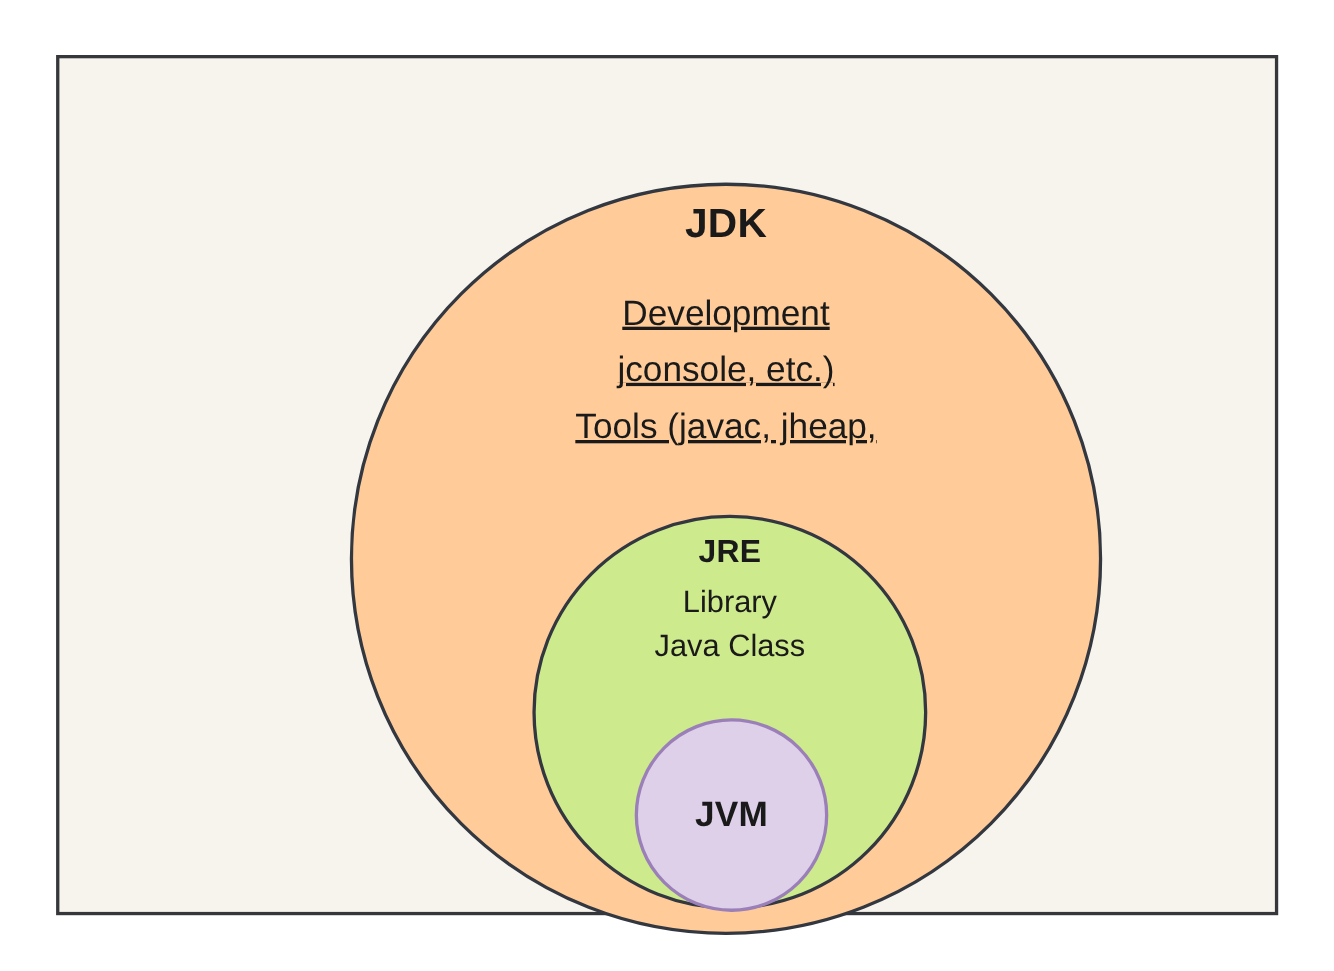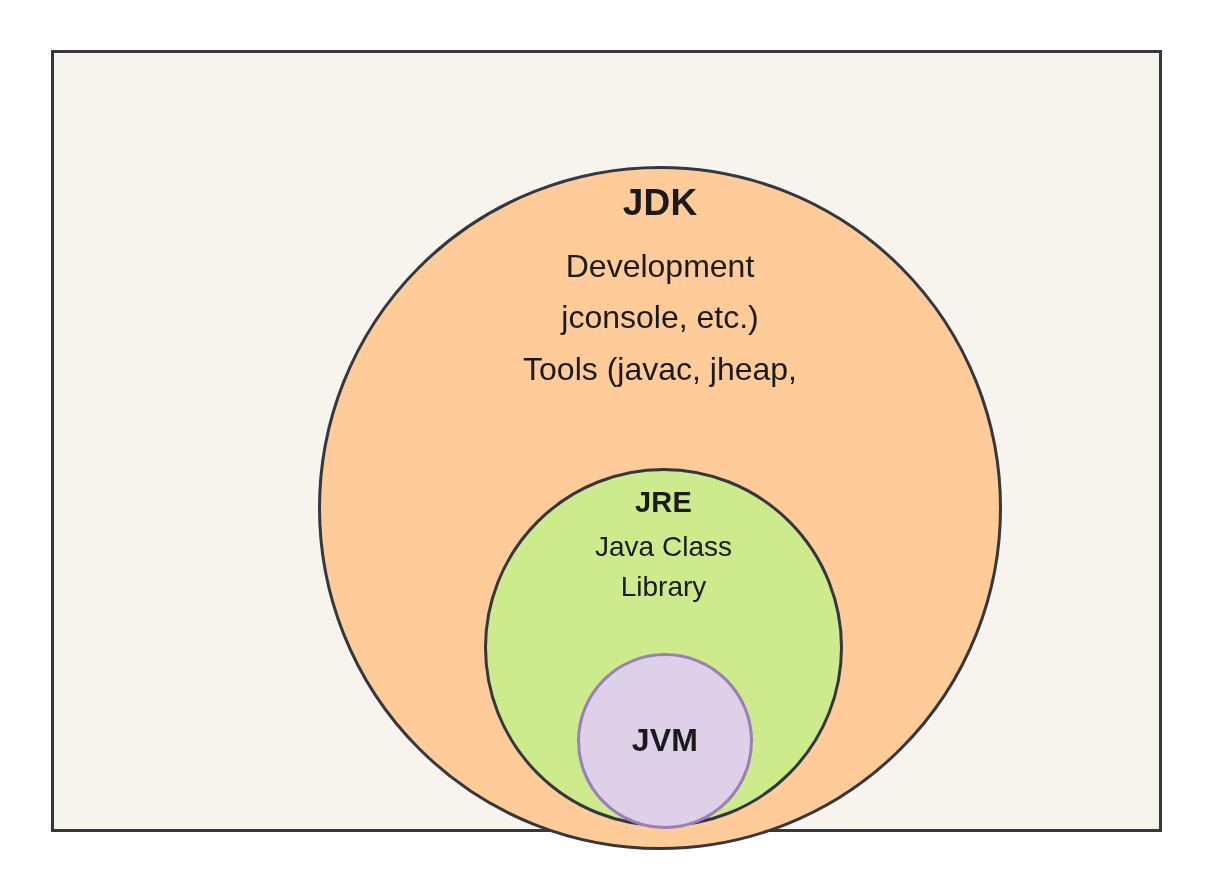--- a/index.html
+++ b/index.html
@@ -77,22 +77,23 @@
   .title-jdk { font-size: 37px; }
   .title-jre { font-size: 29px; }
   .title-jvm { font-size: 32px; }
 
   .body-text {
     font-weight: normal;
     line-height: 1.62;
   }
   .body-jdk {
     font-size: 32px;
-    margin-top: 16px;
+    margin-top: 34px;
     max-width: 340px;
+    text-decoration: underline;
   }
   .body-jre {
     font-size: 28px;
     margin-top: 8px;
     line-height: 1.42;
     max-width: 230px;
   }
   .body-jdk .line, .body-jre .line { display: block; white-space: nowrap; }
 </style>
 </head>
@@ -105,22 +106,22 @@
       <div class="title title-jdk">JDK</div>
       <div class="body-jdk body-text">
         <span class="line">Development</span>
         <span class="line">jconsole, etc.)</span>
         <span class="line">Tools (javac, jheap,</span>
       </div>
 
       <div class="circle circle-jre" style="left:163px; top:299px;">
         <div class="title title-jre">JRE</div>
         <div class="body-jre body-text">
+          <span class="line">Library</span>
           <span class="line">Java Class</span>
-          <span class="line">Library</span>
         </div>
 
         <div class="circle circle-jvm" style="left:90px; top:182px;">
           <div class="title title-jvm">JVM</div>
         </div>
       </div>
 
     </div>
   </div>
 </div>

